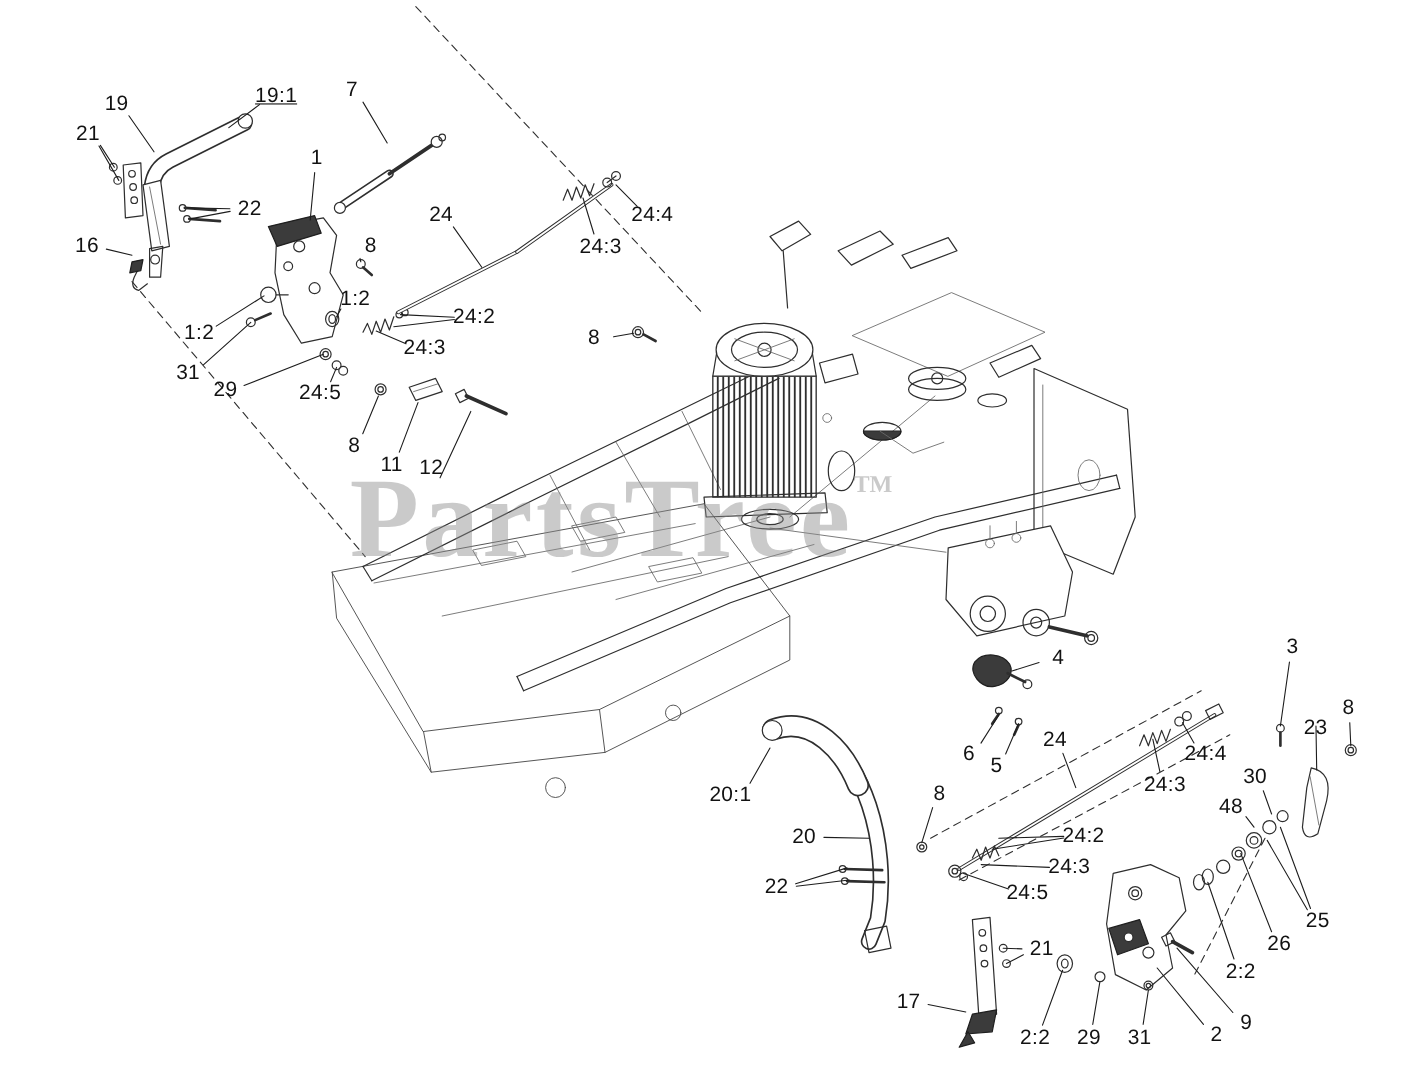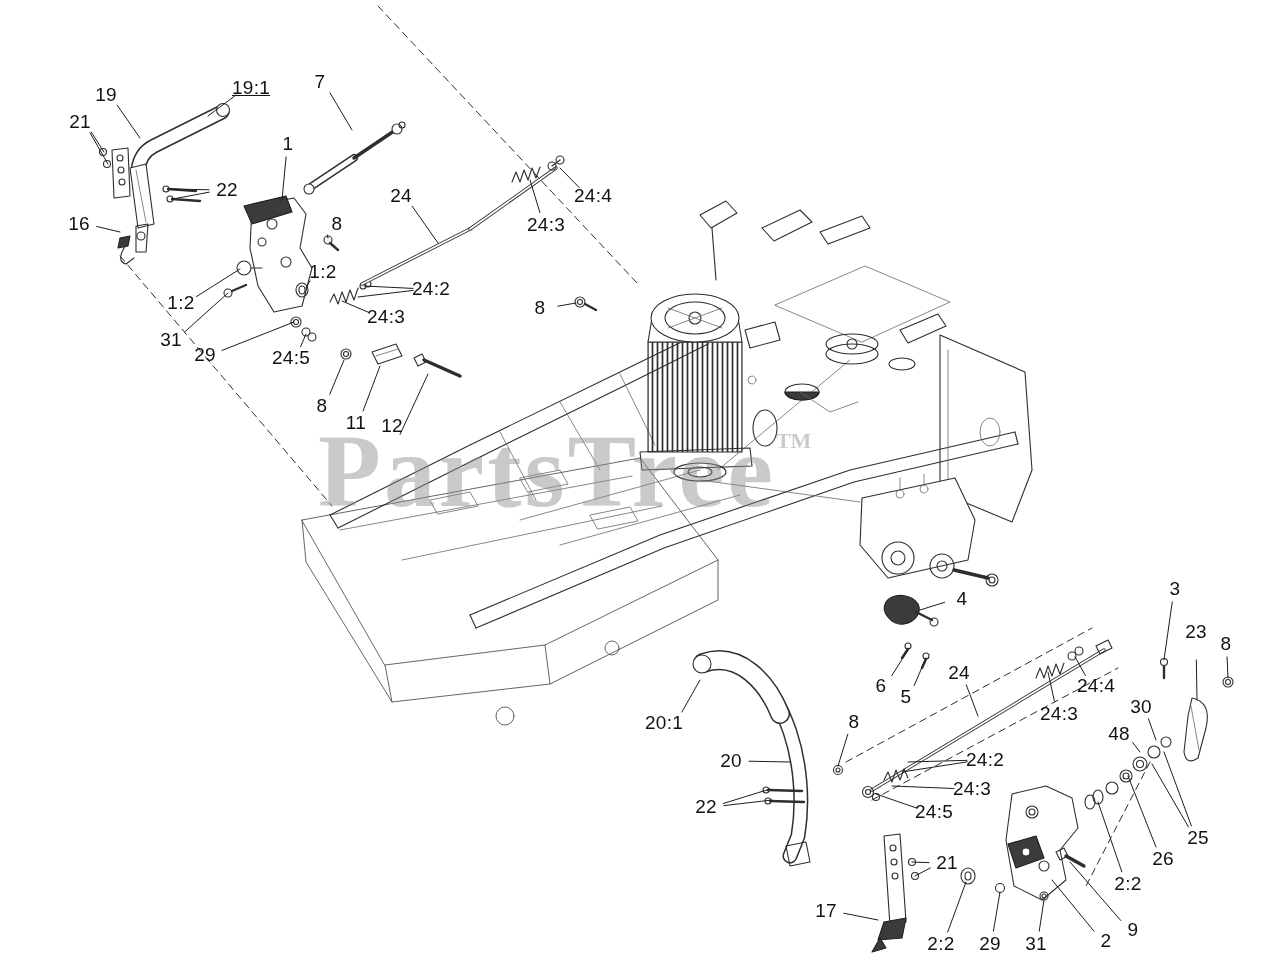--- a/index.html
+++ b/index.html
@@ -350,21 +350,21 @@
       <div class="callout" style="left: 322px; top: 406px;">8</div>
       <div class="callout" style="left: 356px; top: 423px; text-align: right;">11</div>
       <div class="callout" style="left: 392px; top: 426px;">12</div>
       <div class="callout" style="left: 962px; top: 599px;">4</div>
       <div class="callout" style="left: 1175px; top: 589px;">3</div>
       <div class="callout" style="left: 881px; top: 686px;">6</div>
       <div class="callout" style="left: 906px; top: 697px;">5</div>
       <div class="callout" style="left: 959px; top: 673px;">24</div>
       <div class="callout" style="left: 1059px; top: 714px;">24:3</div>
       <div class="callout" style="left: 1096px; top: 686px;">24:4</div>
-      <div class="callout" style="left: 1196px; top: 632px;">23</div>
+      <div class="callout" style="left: 1196px; top: 662px;">23</div>
       <div class="callout" style="left: 1226px; top: 644px;">8</div>
       <div class="callout" style="left: 1141px; top: 707px;">30</div>
       <div class="callout" style="left: 1119px; top: 734px;">48</div>
       <div class="callout" style="left: 664px; top: 723px;">20:1</div>
       <div class="callout" style="left: 731px; top: 761px;">20</div>
       <div class="callout" style="left: 854px; top: 722px;">8</div>
       <div class="callout" style="left: 985px; top: 760px;">24:2</div>
       <div class="callout" style="left: 972px; top: 789px;">24:3</div>
       <div class="callout" style="left: 706px; top: 807px;">22</div>
       <div class="callout" style="left: 934px; top: 812px;">24:5</div>

